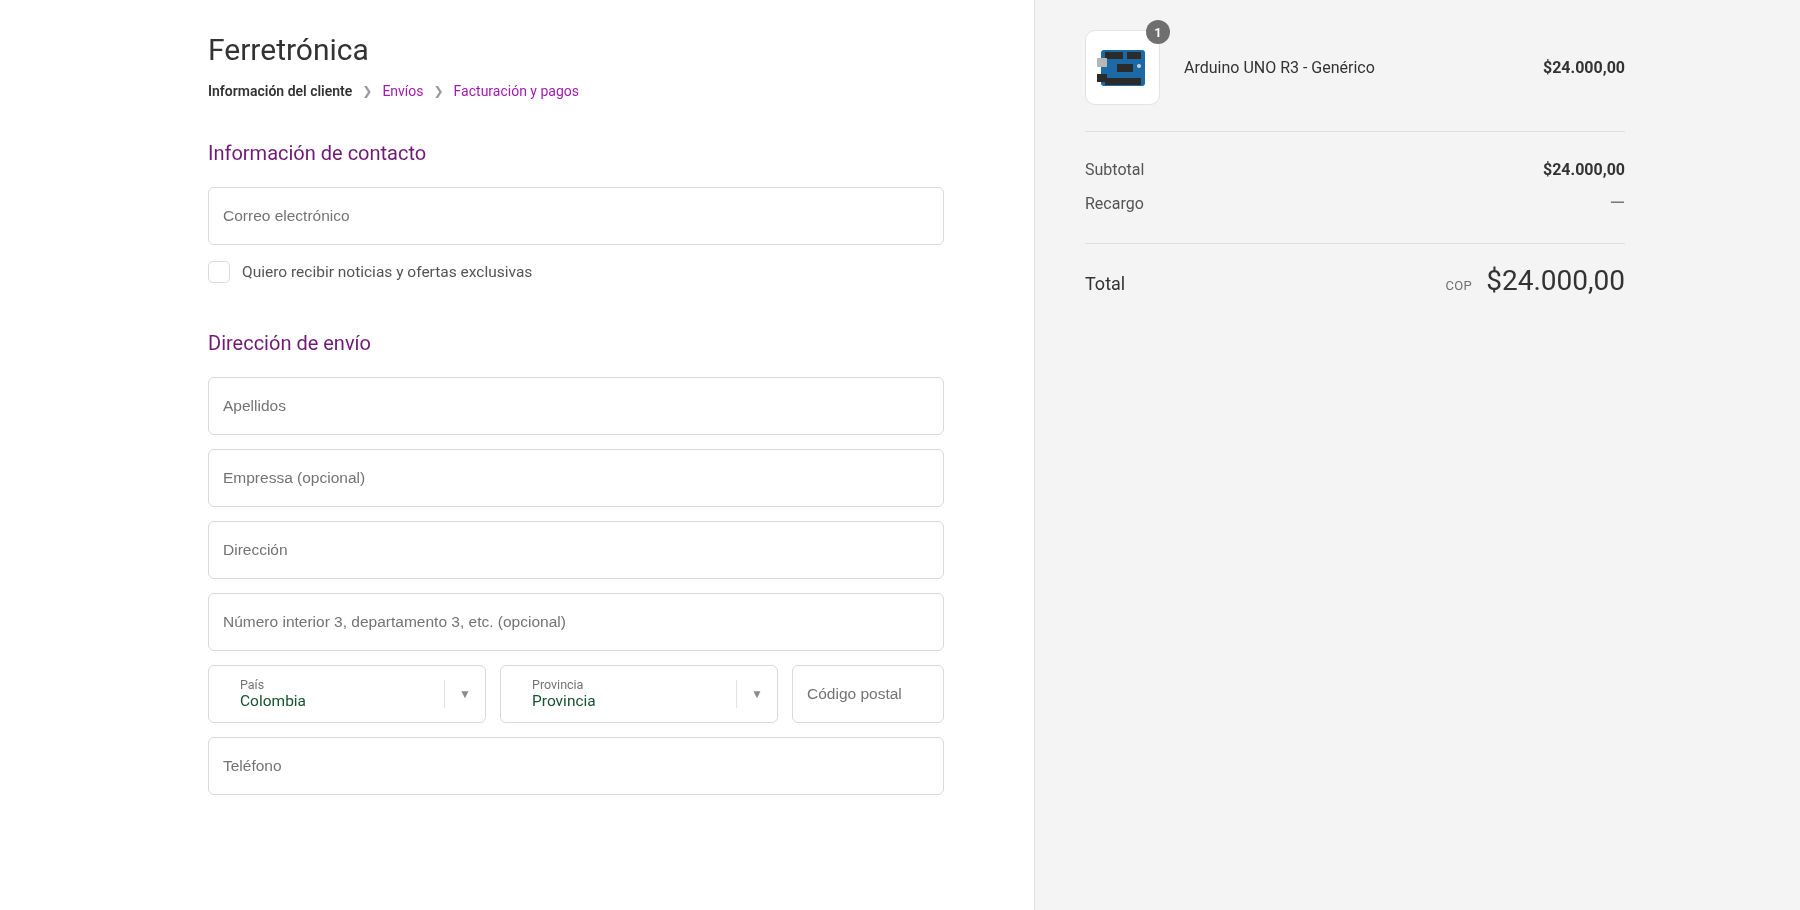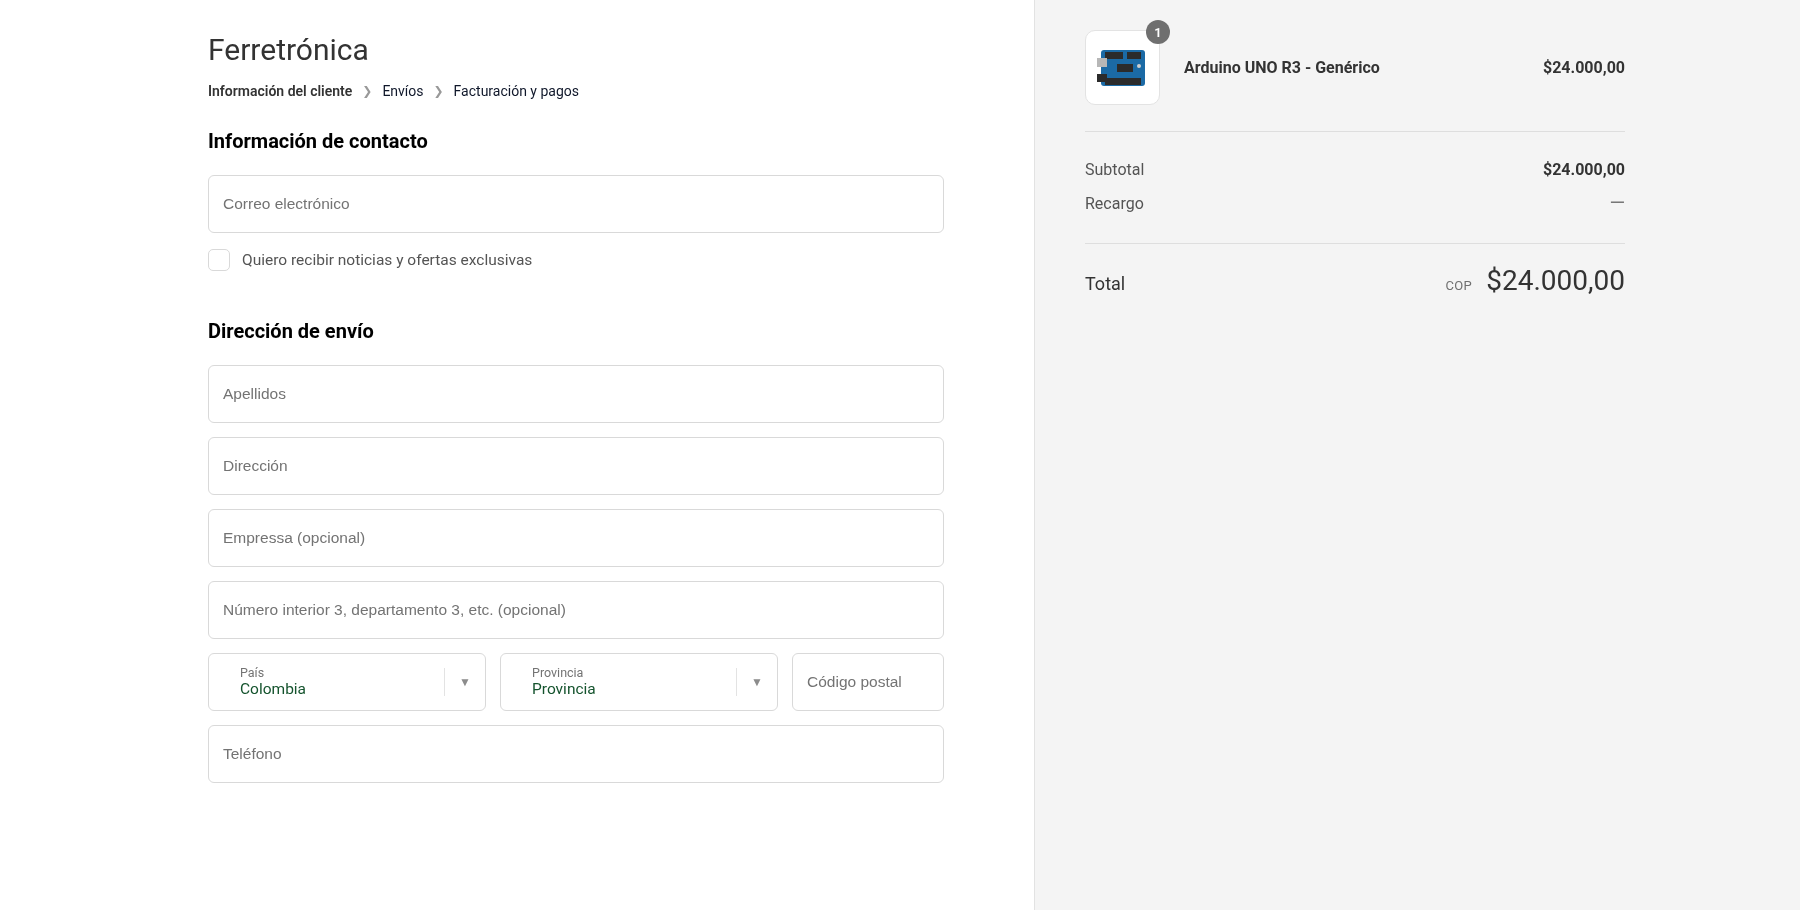--- a/index.html
+++ b/index.html
@@ -25,33 +25,33 @@
   .right-inner { width: 540px; }
 
   .store-title {
     font-size: 30px;
     font-weight: 400;
     color: #333;
     margin-bottom: 16px;
   }
   .breadcrumb {
     font-size: 14px;
-    margin-bottom: 30px;
+    margin-bottom: 42px;
     display: flex;
     align-items: center;
     gap: 10px;
   }
-  .breadcrumb .step { color: #0f172a; }
+  .breadcrumb .step { color: #a21caf; }
   .breadcrumb .step.active { color: #333; font-weight: 600; }
   .breadcrumb .chev { color: #999; font-size: 12px; }
 
   .section-title {
     font-size: 20px;
-    color: #000000;
-    font-weight: 700;
+    color: #701a75;
+    font-weight: 400;
     margin-bottom: 22px;
   }
 
   .form-block { width: 736px; }
 
   .input {
     width: 100%;
     height: 58px;
     border: 1px solid #d9d9d9;
     border-radius: 6px;
@@ -116,21 +116,21 @@
     width: 75px; height: 75px; border: 1px solid #e3e3e3; border-radius: 10px; background:#fff;
     display:flex;align-items:center;justify-content:center;
   }
   .thumb svg { width: 56px; height: 48px; }
   .qty-badge {
     position: absolute; top: -10px; right: -10px;
     width: 24px; height: 24px; border-radius: 50%;
     background: #6f6f6f; color: #fff; font-size: 13px; font-weight: 600;
     display: flex; align-items: center; justify-content: center;
   }
-  .cart-title { font-size: 16px; font-weight: 700; color: #333; flex: 1; }
+  .cart-title { font-size: 16px; font-weight: 400; color: #333; flex: 1; }
   .cart-price { font-size: 16px; font-weight: 700; color: #333; }
 
   .divider { border-top: 1px solid #dedede; margin: 0; }
   .summary-block { padding: 22px 0; }
   .sum-row { display: flex; justify-content: space-between; align-items: center; font-size: 16px; color: #545454; padding: 6px 0; }
   .sum-row .val { font-weight: 700; color: #333; }
   .sum-row .dash { color: #777; font-size: 20px; font-weight:400; }
 
   .total-row { display: flex; justify-content: space-between; align-items: baseline; padding-top: 20px; }
   .total-label { font-size: 18px; color: #333; }
@@ -162,24 +162,24 @@
       <div class="checkbox"></div>
       <span class="checkbox-label">Quiero recibir noticias y ofertas exclusivas</span>
     </div>
 
     <h2 class="section-title">Dirección de envío</h2>
 
     <div class="input-row row-flex">
       <input class="input" type="text" placeholder="Apellidos" style="">
     </div>
     <div class="input-row">
+      <input class="input" type="text" placeholder="Empressa (opcional)" style="">
+    </div>
+    <div class="input-row">
       <input class="input" type="text" placeholder="Dirección" style="">
-    </div>
-    <div class="input-row">
-      <input class="input" type="text" placeholder="Empressa (opcional)" style="">
     </div>
     <div class="input-row">
       <input class="input" type="text" placeholder="Número interior 3, departamento 3, etc. (opcional)" style="">
     </div>
     <div class="input-row row-three">
       <div class="select-wrap col-1">
         <div class="select-content">
           <span class="select-label">País</span>
           <span class="select-value">Colombia</span>
         </div>

